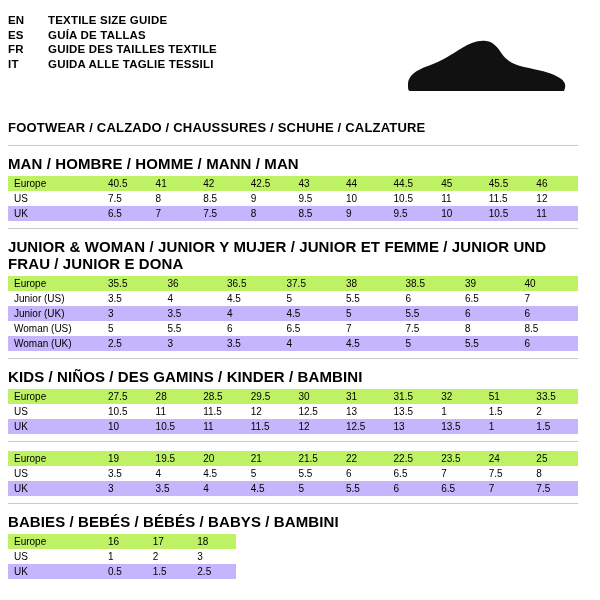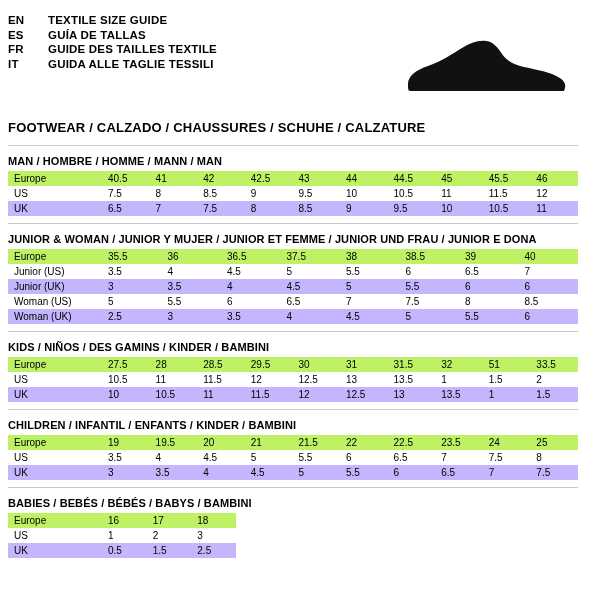--- a/index.html
+++ b/index.html
@@ -64,21 +64,21 @@
     border: none;
     border-top: 1px solid #c9c9c9;
     margin: 10px 0 0 0;
   }
 
   
   .group {
     margin-top: 9px;
   }
   .group-head {
-    font-size: 11px;
+    font-size: 15px;
     font-weight: bold;
     letter-spacing: 0.1px;
     margin-bottom: 4px;
   }
   table.sizes {
     border-collapse: collapse;
     width: 100%;
     font-size: 10px;
     table-layout: fixed;
   }
@@ -305,21 +305,20 @@
           <td>1</td>
           <td>1.5</td>
         </tr>
       </tbody>
     </table>
   </div>
 
   <hr class="sep">
 
   <div class="group">
-    <div class="group-head">CHILDREN / INFANTIL / ENFANTS / KINDER / BAMBINI</div>
     <table class="sizes">
       <tbody>
         <tr class="shaded">
           <td class="rowlabel">Europe</td>
           <td>19</td>
           <td>19.5</td>
           <td>20</td>
           <td>21</td>
           <td>21.5</td>
           <td>22</td>

